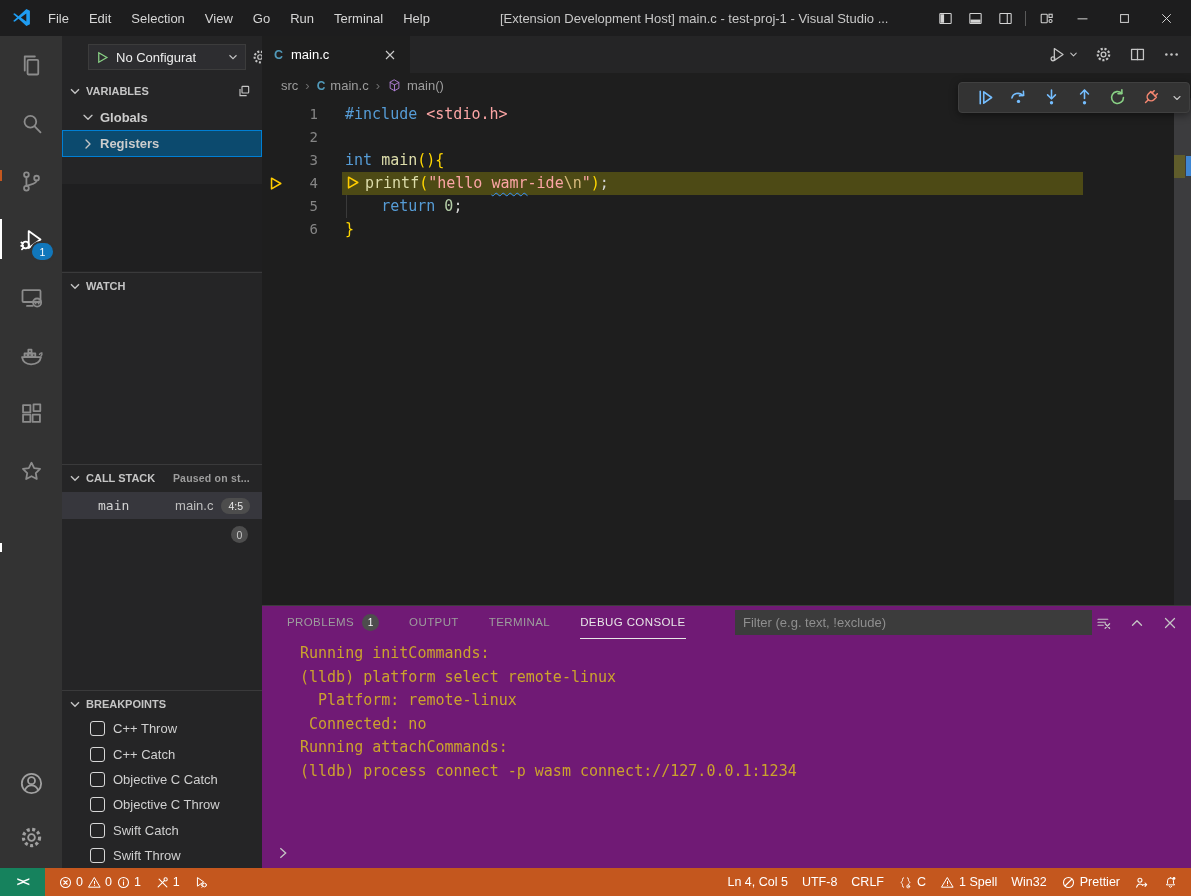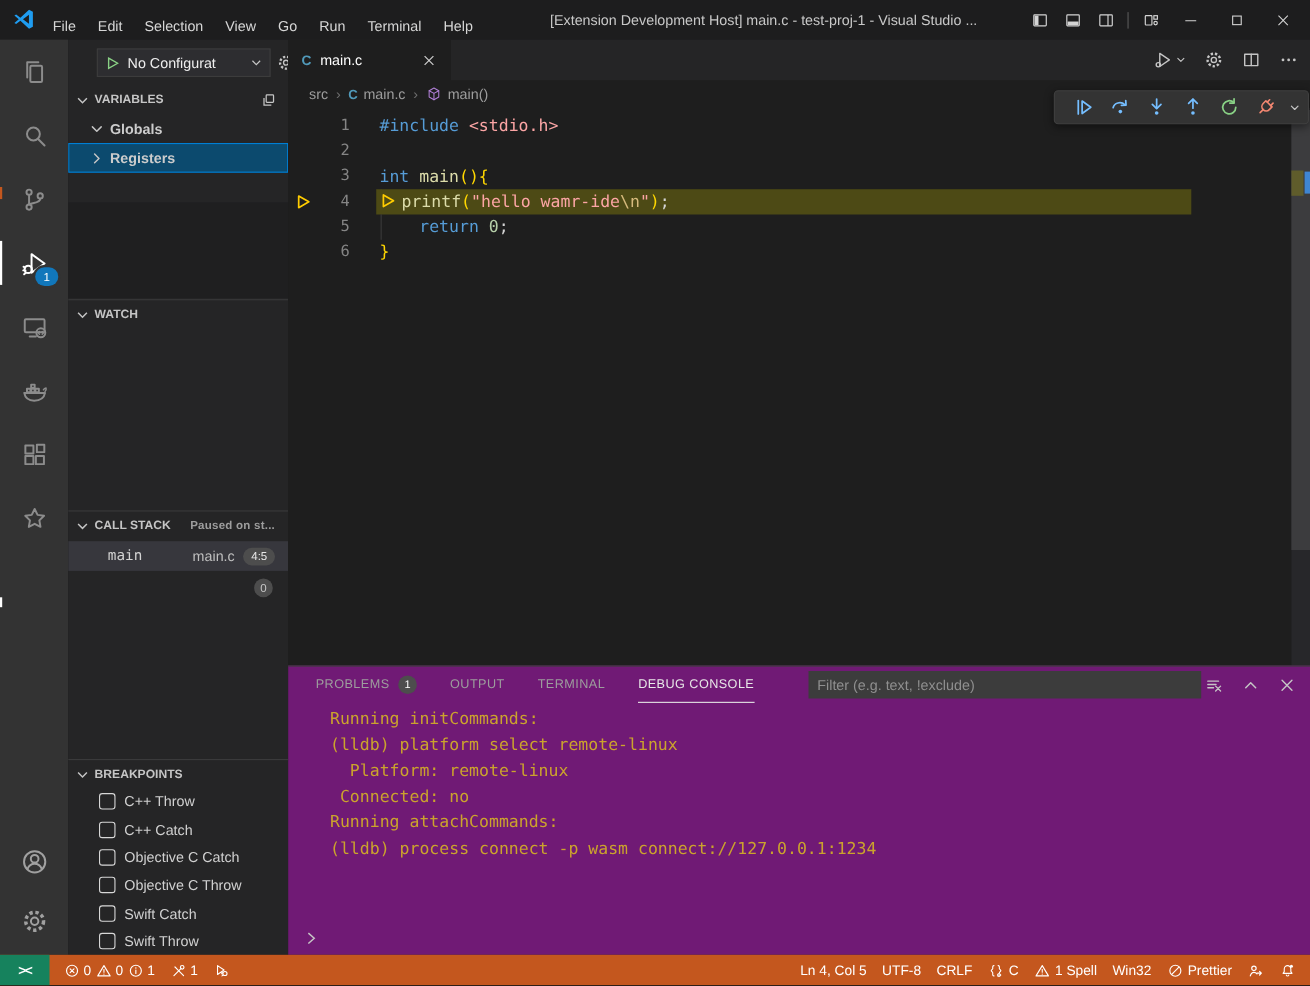--- a/index.html
+++ b/index.html
@@ -4,21 +4,21 @@
 <style>
   html,body{margin:0;padding:0;background:#111;}
   .screen{position:relative;width:1191px;height:896px;overflow:hidden;background:#1e1e1e;
     font-family:"Liberation Sans",sans-serif;color:#ccc;font-size:13px;}
   svg{display:block}
   .icon{display:inline-flex;align-items:center;justify-content:center}
 
   
   .titlebar{position:absolute;top:0;left:0;right:0;height:36px;background:#1d1d1e;}
   .logo{position:absolute;left:11px;top:7px;width:21px;height:21px}
-  .menus{position:absolute;left:38px;top:0;height:36px;display:flex;align-items:flex-end}
+  .menus{position:absolute;left:38px;top:0;height:36px;display:flex;align-items:center}
   .menu-item{padding:0 10px;color:#d6d6d6;font-size:13px;height:26px;display:flex;align-items:center;border-radius:4px;cursor:default}
   .win-title{position:absolute;left:500px;top:0;height:36px;display:flex;align-items:center;color:#c8c8c8;font-size:13px;white-space:nowrap}
   .win-icons{position:absolute;right:4px;top:0;height:36px;display:flex;align-items:center}
   .wc{width:30px;height:30px;display:flex;align-items:center;justify-content:center;color:#d4d4d4}
   .wc svg{width:17px;height:17px}
   .wc.sys{width:42px}
   .wc-divider{width:1px;height:15px;background:#5a5a5a;margin:0 5px}
 
   
   .activitybar{position:absolute;top:36px;left:0;width:62px;bottom:28px;background:#333333}
@@ -82,21 +82,21 @@
   .code-rows{position:absolute;top:5px;left:0;right:0}
   .code-row{position:relative;height:23px;line-height:23px;white-space:pre}
   .gutter-num{position:absolute;left:0;width:56px;text-align:right;color:#858585;font-size:14px}
   .code-text{position:absolute;left:83px;top:0}
   .exec-bg{position:absolute;left:80px;width:741px;top:0;height:23px;background:#4d4a15}
   .indent-guide{position:absolute;left:84px;top:0;height:23px;width:1px;background:#3a3a3a}
   .gutter-arrow{position:absolute;left:6px;top:3px;width:17px;height:17px;color:#FFCC00}
   .inline-arrow{display:inline-block;width:17px;height:17px;vertical-align:-3px;margin-right:3px;color:#FFCC00}
   .c-kw{color:#569CD6}.c-fn{color:#DCDCAA}.c-str{color:#fca5a5}.c-esc{color:#D7BA7D}
   .c-num{color:#B5CEA8}.c-brk{color:#FFD700}.c-plain{color:#D4D4D4}
-  .squiggle{text-decoration-style:wavy;text-decoration-color:#3794FF;
+  .squiggle{text-decoration:underline;text-decoration-style:wavy;text-decoration-color:#3794FF;
     text-decoration-thickness:1px;text-underline-offset:4px}
   .overview{position:absolute;top:62px;right:0;width:17px;bottom:0;background:#27272a}
   .ov-thumb{position:absolute;left:0;right:0;top:2px;height:400px;background:#3c3c3e}
   .ov-olive{position:absolute;left:0;width:11px;top:57px;height:23px;background:#5f5c2b}
   .ov-blue{position:absolute;right:0;width:5px;top:58px;height:20px;background:#3f86d2}
   .debug-toolbar{position:absolute;left:696px;top:46px;width:232px;height:31px;background:#333333;border:1px solid #404040;
     border-radius:4px;box-shadow:0 2px 8px rgba(0,0,0,.45);display:flex;align-items:center;gap:7px;padding:0 7px;
     box-sizing:border-box;z-index:6}
   .dtb-grip{color:#8a8a8a;width:18px;height:20px}
   .dtb-btn{width:24px;height:24px;display:flex;align-items:center;justify-content:center;cursor:pointer}

